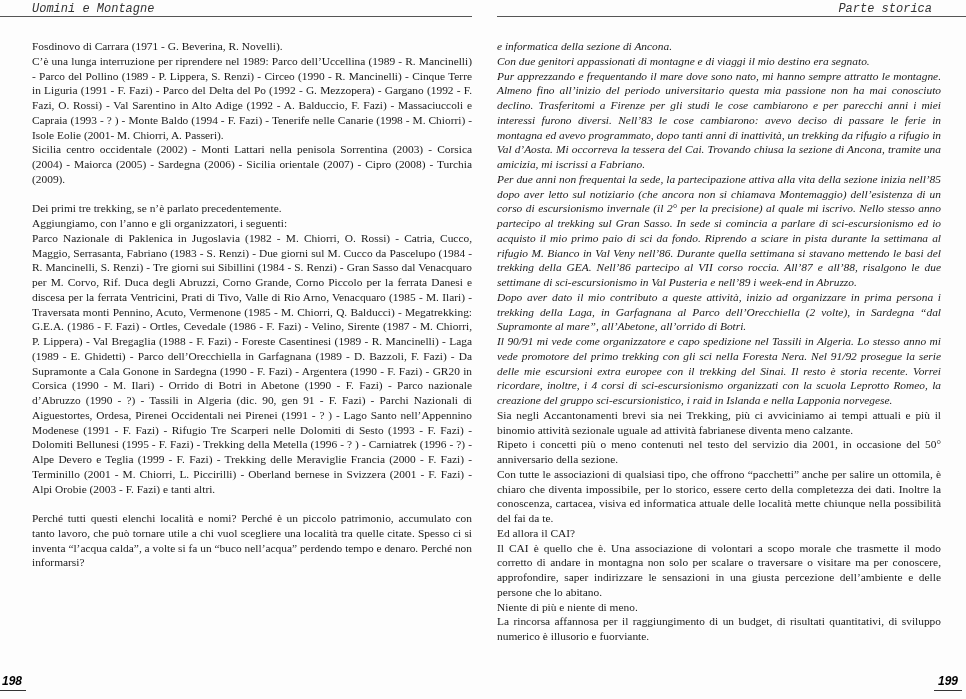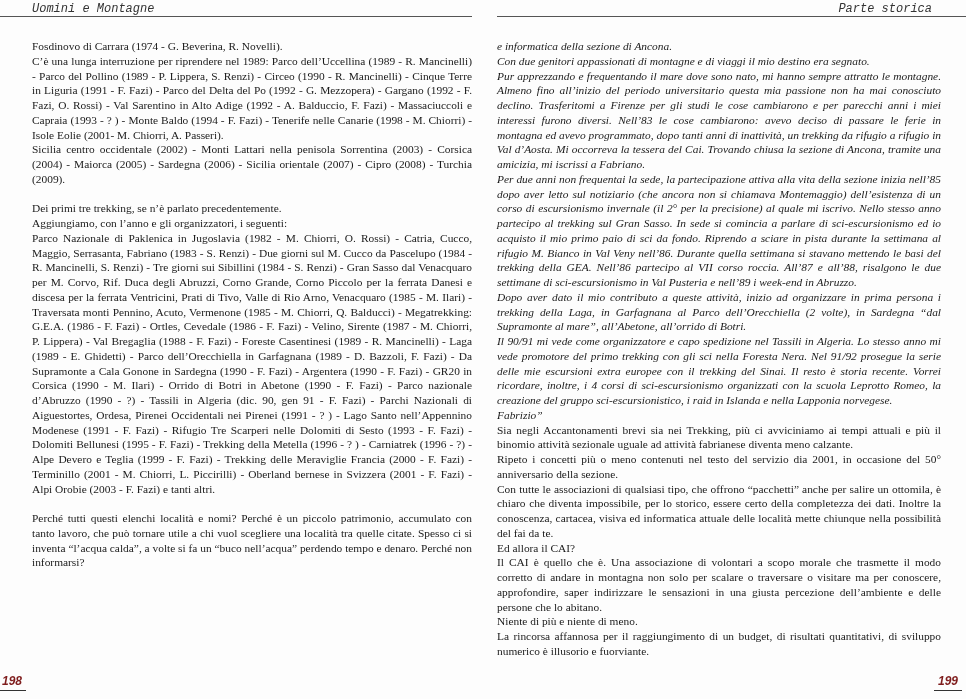--- a/index.html
+++ b/index.html
@@ -15,35 +15,35 @@
     .page.left .head-rule { left: 0; width: 472px; }
     .page.right .head-rule { left: 14px; width: 469px; }
     .body-text { position: absolute; top: 39px; font-size: 11.4px; line-height: 14.75px;
                  text-align: justify; }
     .page.left .body-text { left: 32px; width: 440px; }
     .page.right .body-text { left: 14px; width: 444px; }
     .body-text p { margin: 0; }
     .body-text p.gap { margin-top: 14.75px; }
     .it { font-style: italic; }
     .folio { position: absolute; font-family: "Liberation Sans", sans-serif; font-weight: bold;
-             font-style: italic; font-size: 12px; color: #7f1d1d; }
+             font-style: italic; font-size: 12px; color: #000000; }
     .folio-rule { position: absolute; height: 1px; background: #333; }
     .page.left .folio { left: 2px; top: 674px; }
     .page.left .folio-rule { left: 0; top: 690px; width: 26px; }
     .page.right .folio { right: 8px; top: 674px; }
     .page.right .folio-rule { right: 4px; top: 690px; width: 28px; }
   </style>
 </head>
 <body>
 
 <div class="page left">
   <div class="running-head">Uomini e Montagne</div>
   <div class="head-rule"></div>
   <div class="body-text">
-      <p>Fosdinovo di Carrara (1974 - G. Beverina, R. Novelli).</p>
+      <p>Fosdinovo di Carrara (1971 - G. Beverina, R. Novelli).</p>
       <p>C’è una lunga interruzione per riprendere nel 1989: Parco dell’Uccellina (1989 - R. Mancinelli) - Parco del Pollino (1989 - P. Lippera, S. Renzi) - Circeo (1990 - R. Mancinelli) - Cinque Terre in Liguria (1991 - F. Fazi) - Parco del Delta del Po (1992 - G. Mezzopera) - Gargano (1992 - F. Fazi, O. Rossi) - Val Sarentino in Alto Adige (1992 - A. Balduccio, F. Fazi) - Massaciuccoli e Capraia (1993 - ? ) - Monte Baldo (1994 - F. Fazi) - Tenerife nelle Canarie (1998 - M. Chiorri) - Isole Eolie (2001- M. Chiorri, A. Passeri).</p>
       <p>Sicilia centro occidentale (2002) - Monti Lattari nella penisola Sorrentina (2003) - Corsica (2004) - Maiorca (2005) - Sardegna (2006) - Sicilia orientale (2007) - Cipro (2008) - Turchia (2009).</p>
       <p class="gap">Dei primi tre trekking, se n’è parlato precedentemente.</p>
       <p>Aggiungiamo, con l’anno e gli organizzatori, i seguenti:</p>
       <p>Parco Nazionale di Paklenica in Jugoslavia (1982 - M. Chiorri, O. Rossi) - Catria, Cucco, Maggio, Serrasanta, Fabriano (1983 - S. Renzi) - Due giorni sul M. Cucco da Pascelupo (1984 - R. Mancinelli, S. Renzi) - Tre giorni sui Sibillini (1984 - S. Renzi) - Gran Sasso dal Venacquaro per M. Corvo, Rif. Duca degli Abruzzi, Corno Grande, Corno Piccolo per la ferrata Danesi e discesa per la ferrata Ventricini, Prati di Tivo, Valle di Rio Arno, Venacquaro (1985 - M. Ilari) - Traversata monti Pennino, Acuto, Vermenone (1985 - M. Chiorri, Q. Balducci) - Megatrekking: G.E.A. (1986 - F. Fazi) - Ortles, Cevedale (1986 - F. Fazi) - Velino, Sirente (1987 - M. Chiorri, P. Lippera) - Val Bregaglia (1988 - F. Fazi) - Foreste Casentinesi (1989 - R. Mancinelli) - Laga (1989 - E. Ghidetti) - Parco dell’Orecchiella in Garfagnana (1989 - D. Bazzoli, F. Fazi) - Da Supramonte a Cala Gonone in Sardegna (1990 - F. Fazi) - Argentera (1990 - F. Fazi) - GR20 in Corsica (1990 - M. Ilari) - Orrido di Botri in Abetone (1990 - F. Fazi) - Parco nazionale d’Abruzzo (1990 - ?) - Tassili in Algeria (dic. 90, gen 91 - F. Fazi) - Parchi Nazionali di Aiguestortes, Ordesa, Pirenei Occidentali nei Pirenei (1991 - ? ) - Lago Santo nell’Appennino Modenese (1991 - F. Fazi) - Rifugio Tre Scarperi nelle Dolomiti di Sesto (1993 - F. Fazi) - Dolomiti Bellunesi (1995 - F. Fazi) - Trekking della Metella (1996 - ? ) - Carniatrek (1996 - ?) - Alpe Devero e Teglia (1999 - F. Fazi) - Trekking delle Meraviglie Francia (2000 - F. Fazi) - Terminillo (2001 - M. Chiorri, L. Piccirilli) - Oberland bernese in Svizzera (2001 - F. Fazi) - Alpi Orobie (2003 - F. Fazi) e tanti altri.</p>
       <p class="gap">Perché tutti questi elenchi località e nomi? Perché è un piccolo patrimonio, accumulato con tanto lavoro, che può tornare utile a chi vuol scegliere una località tra quelle citate. Spesso ci si inventa “l’acqua calda”, a volte si fa un “buco nell’acqua” perdendo tempo e denaro. Perché non informarsi?</p>
     </div>
   <div class="folio">198</div>
   <div class="folio-rule"></div>
 </div>
@@ -51,21 +51,20 @@
 <div class="page right">
   <div class="running-head">Parte storica</div>
   <div class="head-rule"></div>
   <div class="body-text">
       <p class="it">e informatica della sezione di Ancona.</p>
       <p class="it">Con due genitori appassionati di montagne e di viaggi il mio destino era segnato.</p>
       <p class="it">Pur apprezzando e frequentando il mare dove sono nato, mi hanno sempre attratto le montagne. Almeno fino all’inizio del periodo universitario questa mia passione non ha mai conosciuto declino. Trasferitomi a Firenze per gli studi le cose cambiarono e per parecchi anni i miei interessi furono diversi. Nell’83 le cose cambiarono: avevo deciso di passare le ferie in montagna ed avevo programmato, dopo tanti anni di inattività, un trekking da rifugio a rifugio in Val d’Aosta. Mi occorreva la tessera del Cai. Trovando chiusa la sezione di Ancona, tramite una amicizia, mi iscrissi a Fabriano.</p>
       <p class="it">Per due anni non frequentai la sede, la partecipazione attiva alla vita della sezione inizia nell’85 dopo aver letto sul notiziario (che ancora non si chiamava Montemaggio) dell’esistenza di un corso di escursionismo invernale (il 2° per la precisione) al quale mi iscrivo. Nello stesso anno partecipo al trekking sul Gran Sasso. In sede si comincia a parlare di sci-escursionismo ed io acquisto il mio primo paio di sci da fondo. Riprendo a sciare in pista durante la settimana al rifugio M. Bianco in Val Veny nell’86. Durante quella settimana si stavano mettendo le basi del trekking della GEA. Nell’86 partecipo al VII corso roccia. All’87 e all’88, risalgono le due settimane di sci-escursionismo in Val Pusteria e nell’89 i week-end in Abruzzo.</p>
       <p class="it">Dopo aver dato il mio contributo a queste attività, inizio ad organizzare in prima persona i trekking della Laga, in Garfagnana al Parco dell’Orecchiella (2 volte), in Sardegna “dal Supramonte al mare”, all’Abetone, all’orrido di Botri.</p>
       <p class="it">Il 90/91 mi vede come organizzatore e capo spedizione nel Tassili in Algeria. Lo stesso anno mi vede promotore del primo trekking con gli sci nella Foresta Nera. Nel 91/92 prosegue la serie delle mie escursioni extra europee con il trekking del Sinai. Il resto è storia recente. Vorrei ricordare, inoltre, i 4 corsi di sci-escursionismo organizzati con la scuola Leprotto Romeo, la creazione del gruppo sci-escursionistico, i raid in Islanda e nella Lapponia norvegese.</p>
-      <p class="it">Fabrizio”</p>
       <p>Sia negli Accantonamenti brevi sia nei Trekking, più ci avviciniamo ai tempi attuali e più il binomio attività sezionale uguale ad attività fabrianese diventa meno calzante.</p>
       <p>Ripeto i concetti più o meno contenuti nel testo del servizio dia 2001, in occasione del 50° anniversario della sezione.</p>
       <p>Con tutte le associazioni di qualsiasi tipo, che offrono “pacchetti” anche per salire un ottomila, è chiaro che diventa impossibile, per lo storico, essere certo della completezza dei dati. Inoltre la conoscenza, cartacea, visiva ed informatica attuale delle località mette chiunque nella possibilità del fai da te.</p>
       <p>Ed allora il CAI?</p>
       <p>Il CAI è quello che è. Una associazione di volontari a scopo morale che trasmette il modo corretto di andare in montagna non solo per scalare o traversare o visitare ma per conoscere, approfondire, saper indirizzare le sensazioni in una giusta percezione dell’ambiente e delle persone che lo abitano.</p>
       <p>Niente di più e niente di meno.</p>
       <p>La rincorsa affannosa per il raggiungimento di un budget, di risultati quantitativi, di sviluppo numerico è illusorio e fuorviante.</p>
     </div>
   <div class="folio">199</div>
   <div class="folio-rule"></div>

